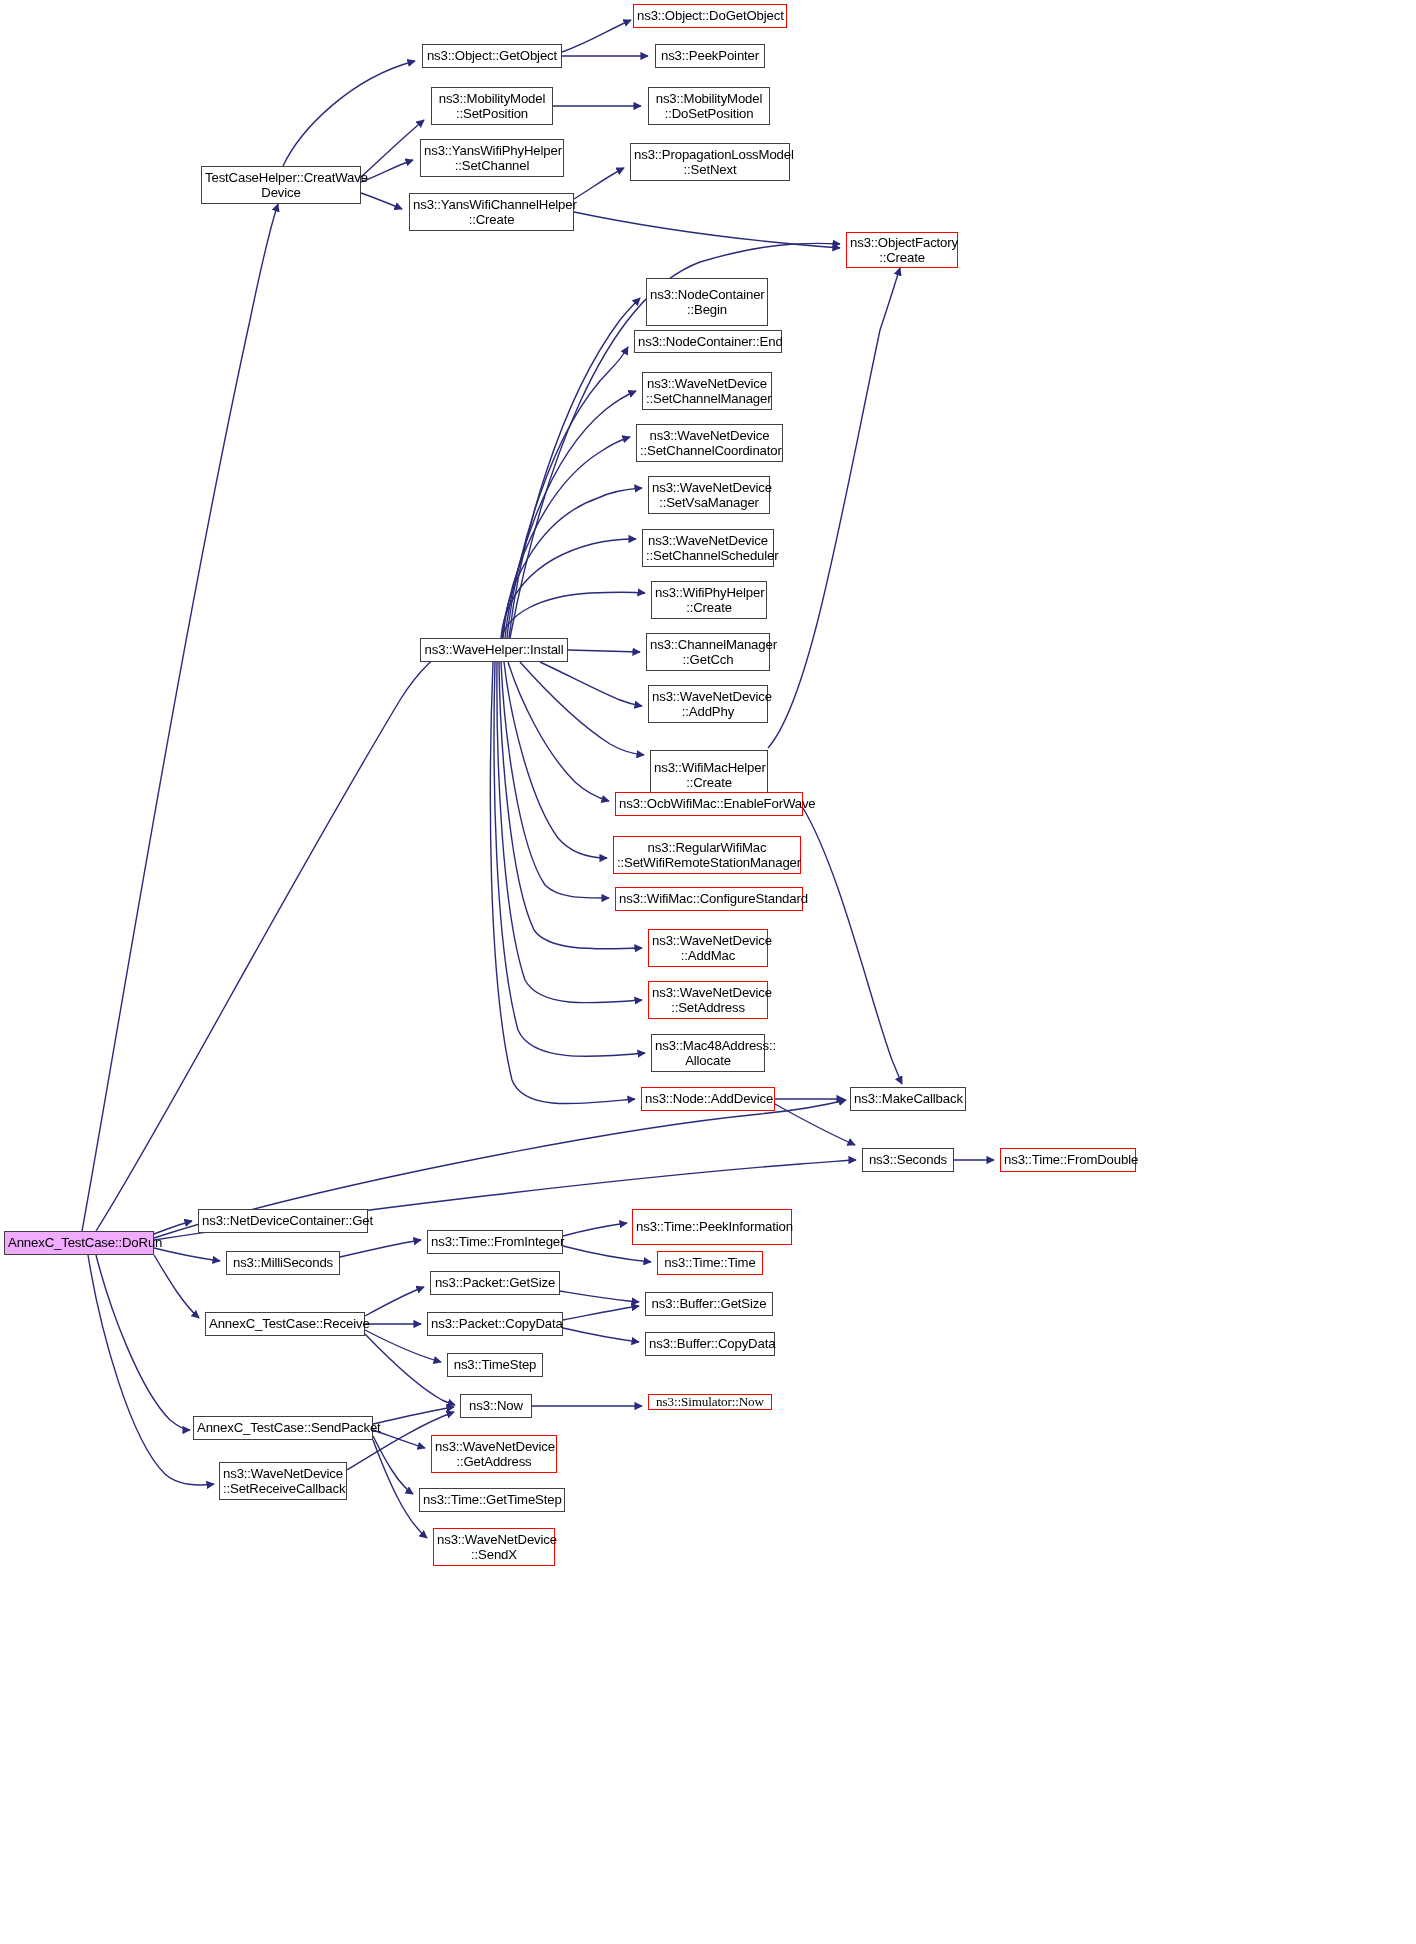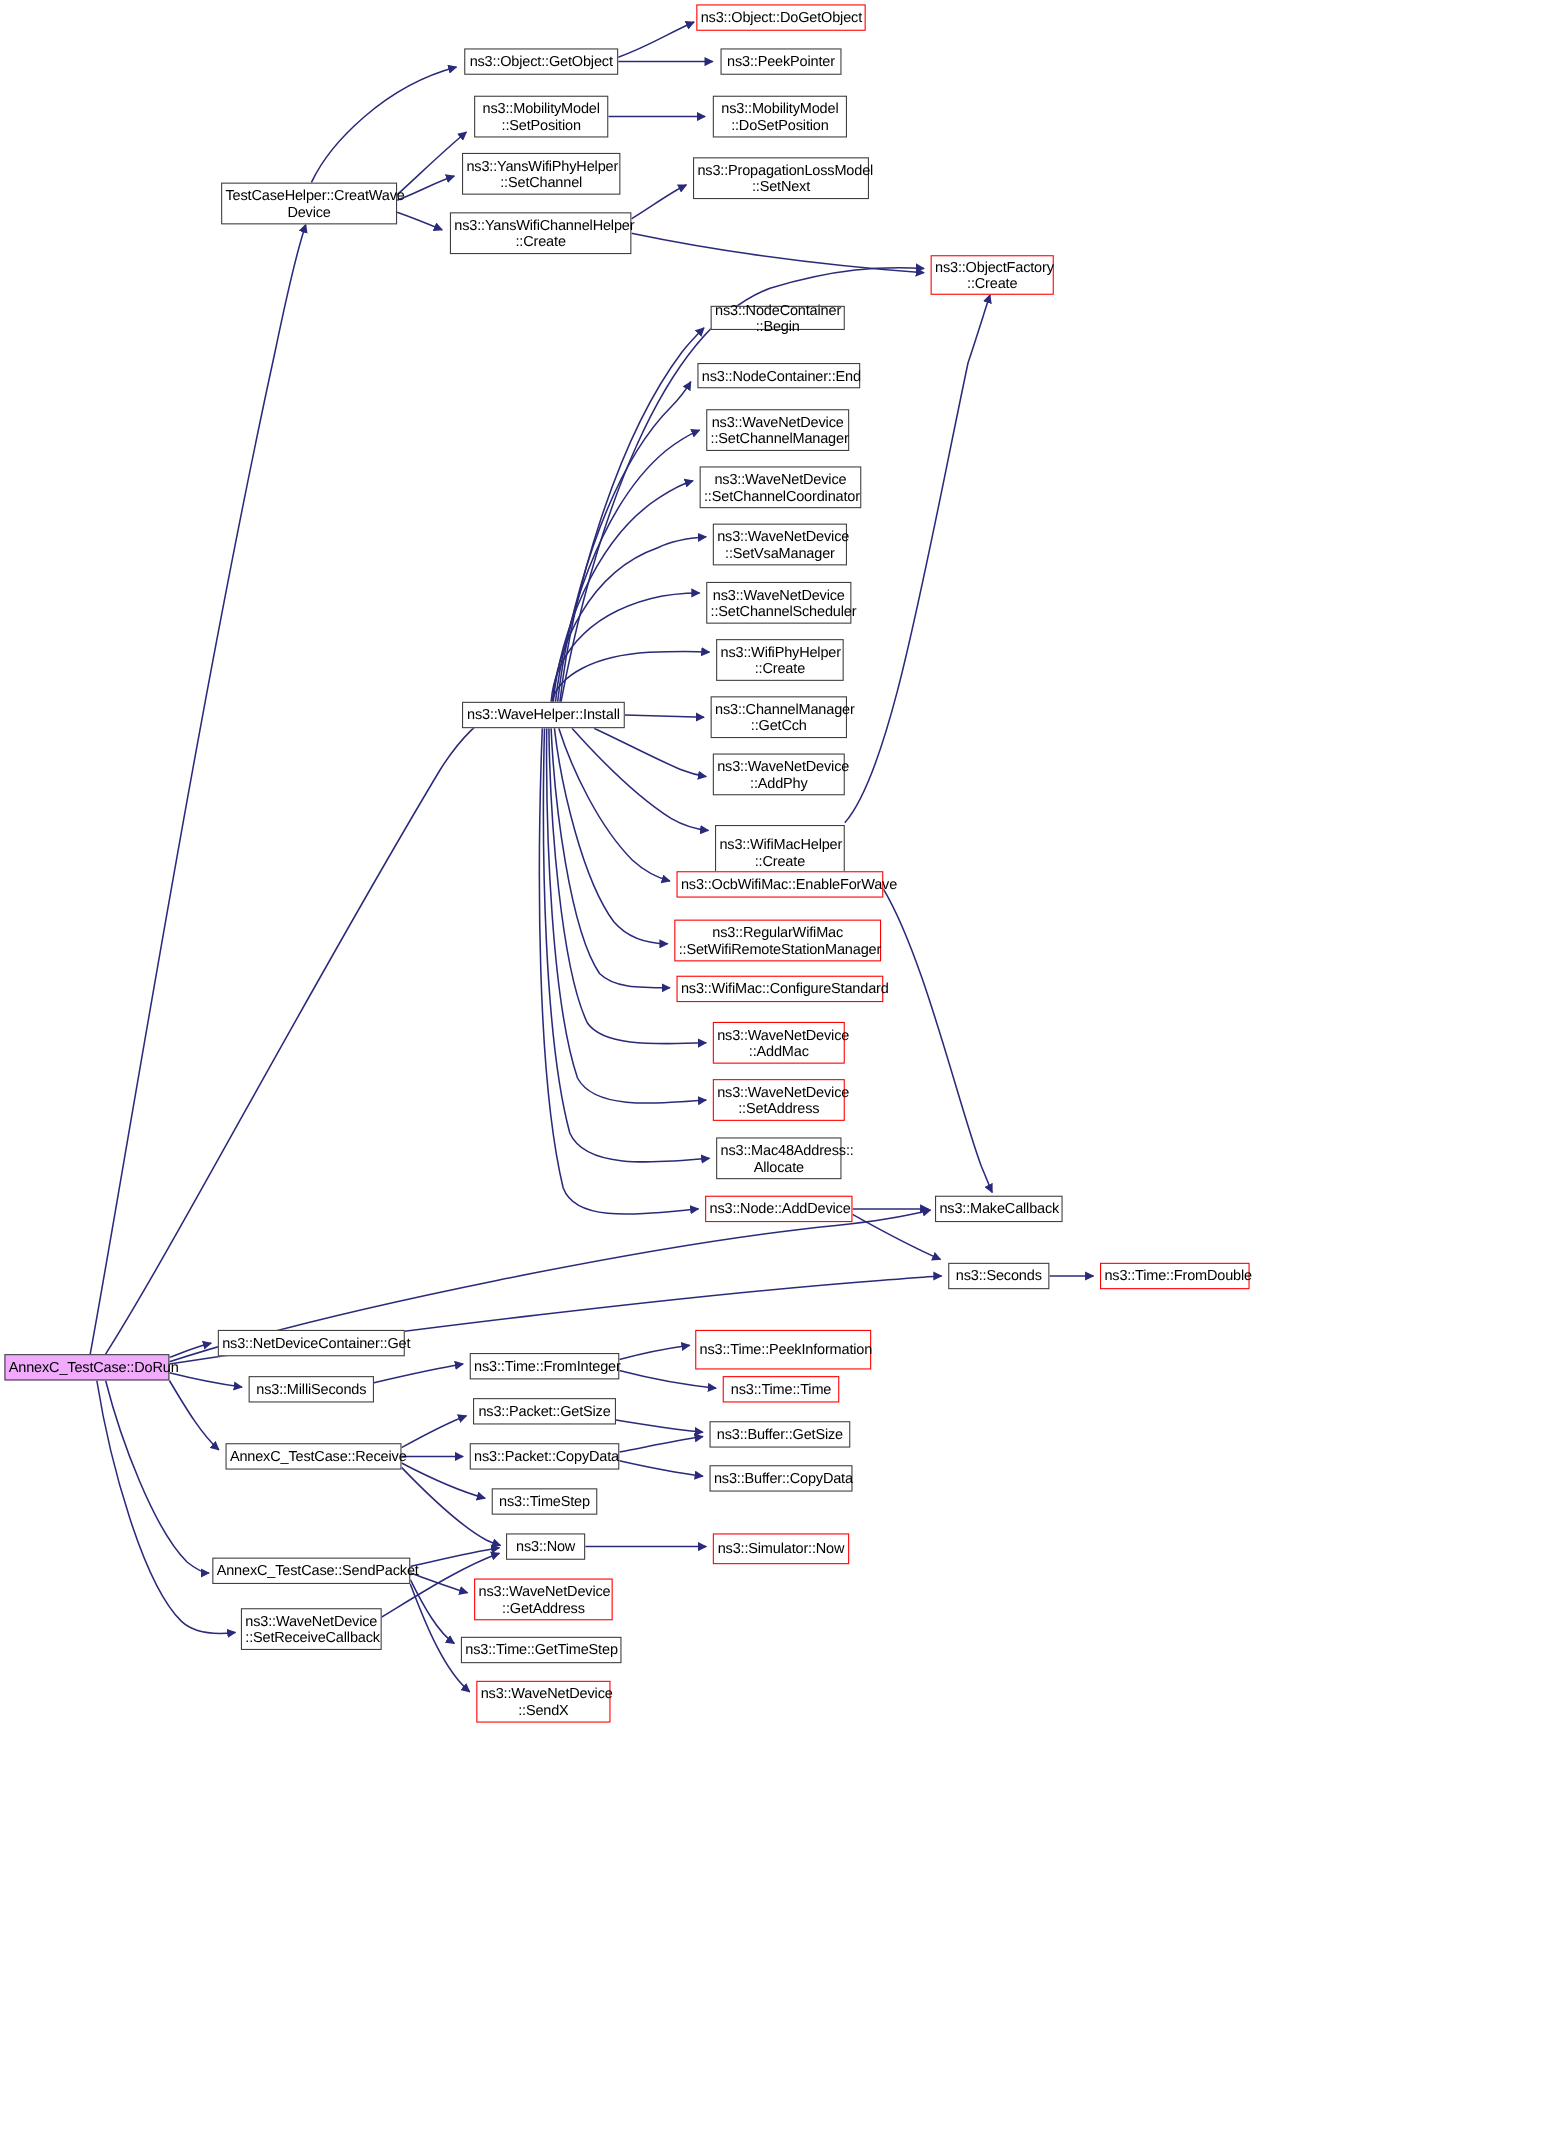--- a/index.html
+++ b/index.html
@@ -134,21 +134,21 @@
       <div class="node" style="left: 420px; top: 139px; width: 144px; height: 38px;"><span class="label">ns3::YansWifiPhyHelper
 ::SetChannel</span></div>
       <div class="node" style="left: 630px; top: 143px; width: 160px; height: 38px;"><span class="label">ns3::PropagationLossModel
 ::SetNext</span></div>
       <div class="node" style="left: 201px; top: 166px; width: 160px; height: 38px;"><span class="label">TestCaseHelper::CreatWave
 Device</span></div>
       <div class="node" style="left: 409px; top: 193px; width: 165px; height: 38px;"><span class="label">ns3::YansWifiChannelHelper
 ::Create</span></div>
       <div class="node red" style="left: 846px; top: 232px; width: 112px; height: 36px;"><span class="label">ns3::ObjectFactory
 ::Create</span></div>
-      <div class="node" style="left: 646px; top: 278px; width: 122px; height: 22px; align-items: center;"><span class="label">ns3::NodeContainer
+      <div class="node" style="left: 646px; top: 278px; width: 122px; height: 48px; align-items: center;"><span class="label">ns3::NodeContainer
 ::Begin</span></div>
       <div class="node" style="left: 634px; top: 330px; width: 148px; height: 23px;"><span class="label">ns3::NodeContainer::End</span></div>
       <div class="node" style="left: 642px; top: 372px; width: 130px; height: 38px;"><span class="label">ns3::WaveNetDevice
 ::SetChannelManager</span></div>
       <div class="node" style="left: 636px; top: 424px; width: 147px; height: 38px;"><span class="label">ns3::WaveNetDevice
 ::SetChannelCoordinator</span></div>
       <div class="node" style="left: 648px; top: 476px; width: 122px; height: 38px;"><span class="label">ns3::WaveNetDevice
 ::SetVsaManager</span></div>
       <div class="node" style="left: 642px; top: 529px; width: 132px; height: 38px;"><span class="label">ns3::WaveNetDevice
 ::SetChannelScheduler</span></div>
@@ -181,21 +181,21 @@
       <div class="node" style="left: 427px; top: 1230px; width: 136px; height: 24px;"><span class="label">ns3::Time::FromInteger</span></div>
       <div class="node red" style="left: 657px; top: 1251px; width: 106px; height: 24px;"><span class="label">ns3::Time::Time</span></div>
       <div class="node" style="left: 226px; top: 1251px; width: 114px; height: 24px;"><span class="label">ns3::MilliSeconds</span></div>
       <div class="node" style="left: 430px; top: 1271px; width: 130px; height: 24px;"><span class="label">ns3::Packet::GetSize</span></div>
       <div class="node" style="left: 645px; top: 1292px; width: 128px; height: 24px;"><span class="label">ns3::Buffer::GetSize</span></div>
       <div class="node" style="left: 205px; top: 1312px; width: 160px; height: 24px;"><span class="label">AnnexC_TestCase::Receive</span></div>
       <div class="node" style="left: 427px; top: 1312px; width: 136px; height: 24px;"><span class="label">ns3::Packet::CopyData</span></div>
       <div class="node" style="left: 645px; top: 1332px; width: 130px; height: 24px;"><span class="label">ns3::Buffer::CopyData</span></div>
       <div class="node" style="left: 447px; top: 1353px; width: 96px; height: 24px;"><span class="label">ns3::TimeStep</span></div>
       <div class="node" style="left: 460px; top: 1394px; width: 72px; height: 24px;"><span class="label">ns3::Now</span></div>
-      <div class="node red" style="left: 648px; top: 1394px; width: 124px; height: 28px;"><span class="label">ns3::Simulator::Now</span></div>
+      <div class="node red" style="left: 648px; top: 1394px; width: 124px; height: 16px; font-family: Liberation Serif, serif;"><span class="label">ns3::Simulator::Now</span></div>
       <div class="node" style="left: 193px; top: 1416px; width: 180px; height: 24px;"><span class="label">AnnexC_TestCase::SendPacket</span></div>
       <div class="node red" style="left: 431px; top: 1435px; width: 126px; height: 38px;"><span class="label">ns3::WaveNetDevice
 ::GetAddress</span></div>
       <div class="node" style="left: 219px; top: 1462px; width: 128px; height: 38px;"><span class="label">ns3::WaveNetDevice
 ::SetReceiveCallback</span></div>
       <div class="node" style="left: 419px; top: 1488px; width: 146px; height: 24px; justify-content: flex-end;"><span class="label">ns3::Time::GetTimeStep</span></div>
       <div class="node red" style="left: 433px; top: 1528px; width: 122px; height: 38px;"><span class="label">ns3::WaveNetDevice
 ::SendX</span></div>
     </div>
 </div>

